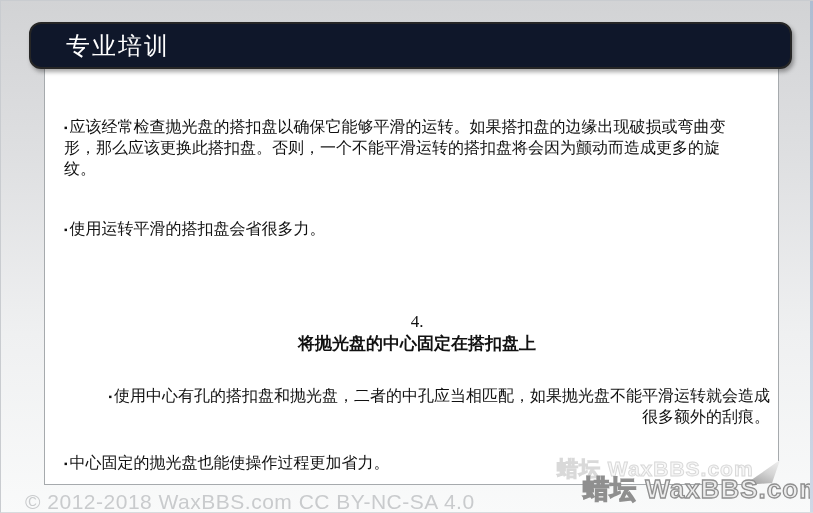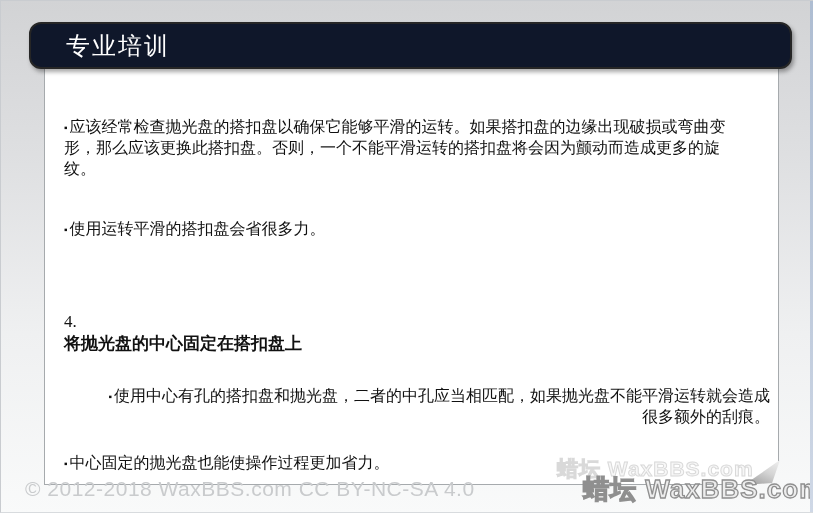--- a/index.html
+++ b/index.html
@@ -44,24 +44,24 @@
   .content{
     position:absolute;left:63px;top:95px;width:706px;z-index:2;
     color:#111111;font-family:"Liberation Serif",serif;
   }
   .sec-heading{font-size:17px;line-height:22px;white-space:pre-line;}
   .sec-heading .num{font-weight:normal;}
   .sec-heading .htxt{font-weight:bold;font-family:"Liberation Sans",sans-serif;}
   .bullet-para{font-size:16px;line-height:20.5px;white-space:pre-line;}
   .bullet-para .marker{font-size:10px;vertical-align:1px;margin-right:2px;}
   .g1{margin:0 0 6px 0;} .g2{margin:0 0 19px 0;} .g3{margin:0 0 49px 0;}
-  .g4{margin:0 0 10px 0;} .g5{margin:0 0 5px 0;text-align:right;} .g0{margin:0;}
+  .g4{margin:0 0 10px 0;text-align:center;} .g5{margin:0 0 5px 0;text-align:right;} .g0{margin:0;}
   
   .copyright{
-    position:absolute;left:24px;top:476px;z-index:4;
+    position:absolute;left:24px;top:489px;z-index:4;
     font-size:21px;color:#c9cbcd;letter-spacing:0.5px;white-space:nowrap;
   }
   
   .wm{position:absolute;font-weight:bold;white-space:nowrap;letter-spacing:1px;}
   .wm1{
     left:556px;top:454px;font-size:21px;z-index:4;
     color:#f7f7f7;-webkit-text-stroke:1px #d9d9d9;
   }
   .wm2{
     left:582px;top:471px;font-size:26px;z-index:6;

